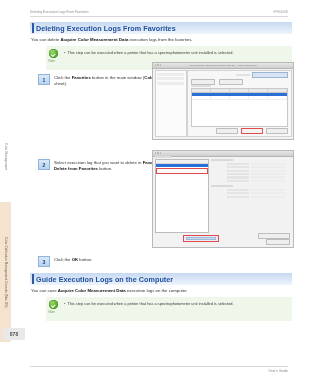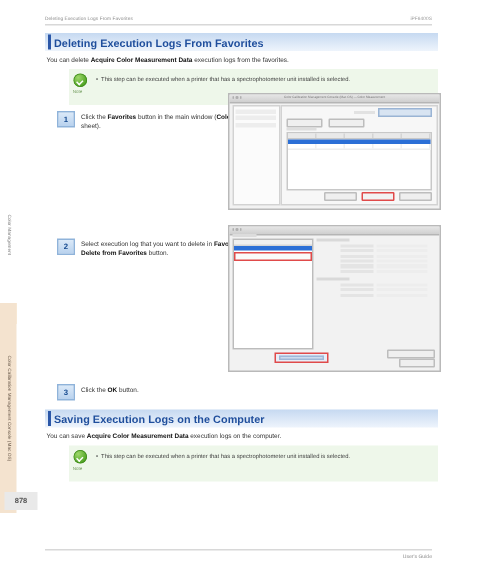--- a/index.html
+++ b/index.html
@@ -283,21 +283,21 @@
   <div style="height:80px"></div>
 
   <div class="step wide">
     <span class="step-num">3</span>
     <div class="step-body">
       <span>Click the </span><b>OK</b><span> button.</span>
     </div>
   </div>
 
   <div class="sectionbar" style="margin-top:5px">
-    <span class="txt">Saving Execution Logs on the Computer</span>
+    <span class="txt">Guide Execution Logs on the Computer</span>
   </div>
 
   <div class="para">
     <span>You can save </span><b>Acquire Color Measurement Data</b><span> execution logs on the computer.</span>
   </div>
 
   <div class="note">
     <span class="note-icon"></span>
     <span class="note-label">Note</span>
     <div class="note-text">

